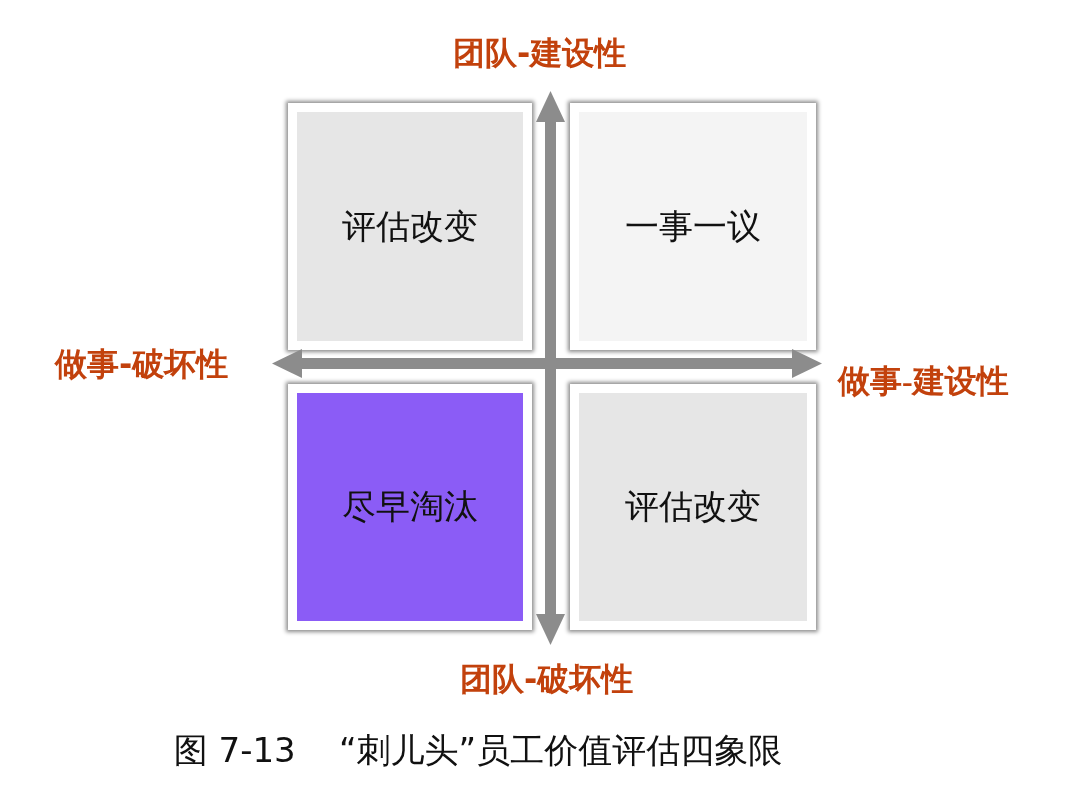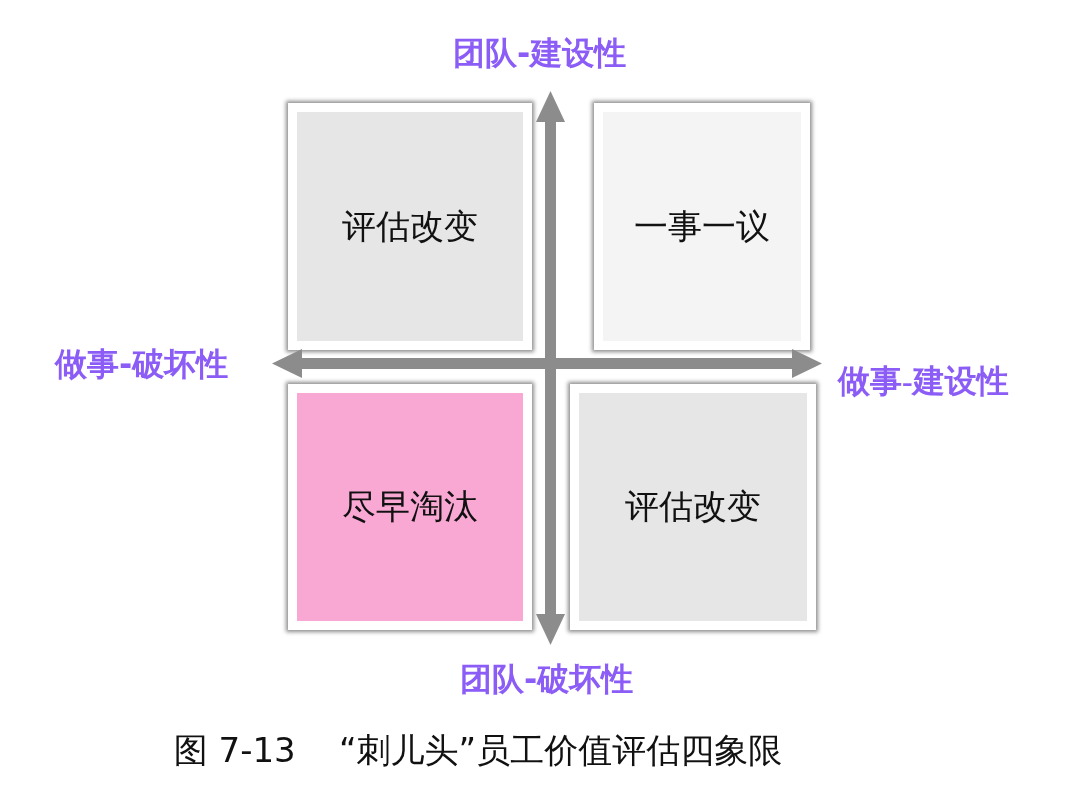--- a/index.html
+++ b/index.html
@@ -1,18 +1,18 @@
 <!DOCTYPE html>
 <html><head>
   <meta charset="utf-8">
   <style>
     html, body { margin: 0; padding: 0; background: #ffffff; }
     body { width: 1080px; height: 789px; position: relative; overflow: hidden;
            font-family: "DejaVu Sans", "Liberation Sans", sans-serif; }
-    .label { position: absolute; font-weight: bold; color: #8b5cf6; font-size: 32px;
+    .label { position: absolute; font-weight: bold; color: #c2410c; font-size: 32px;
              white-space: nowrap; letter-spacing: 0px; }
     .box { position: absolute; background: #ffffff;
            box-shadow: 0 0 4px 2px rgba(0,0,0,0.45);
            box-sizing: border-box; }
     .box .fill { position: absolute; left: 9px; top: 9px; right: 9px; bottom: 9px;
                  display: flex; align-items: center; justify-content: center; }
     .box .text { font-size: 34px; font-weight: normal; color: #111; }
     .arrow { position: absolute; }
     .caption { position: absolute; left: 0; width: 956px; top: 728px; text-align: center;
                font-size: 34px; color: #111; white-space: pre; }
@@ -23,27 +23,27 @@
 <div class="label" style="left:453px; top:32px;">团队-建设性</div>
 <div class="label" style="left:460px; top:658px; font-size:32px;">团队-破坏性</div>
 <div class="label" style="left:55px; top:343px;">做事-破坏性</div>
 <div class="label" style="left:838px; top:360px;font-family:Liberation Serif, serif;">做事-建设性</div>
 
 <div class="box" style="left:288px; top:103px; width:244px; height:247px;">
   <div class="fill" style="background:#e6e6e6;">
     <span class="text">评估改变</span>
   </div>
 </div>
-<div class="box" style="left:594px; top:103px; width:216px; height:247px;">
+<div class="box" style="left:570px; top:103px; width:246px; height:247px;">
   <div class="fill" style="background:#f4f4f4;">
     <span class="text">一事一议</span>
   </div>
 </div>
 <div class="box" style="left:288px; top:384px; width:244px; height:246px;">
-  <div class="fill" style="background:#f9a8d4;">
+  <div class="fill" style="background:#8b5cf6;">
     <span class="text">尽早淘汰</span>
   </div>
 </div>
 <div class="box" style="left:570px; top:384px; width:246px; height:246px;">
   <div class="fill" style="background:#e6e6e6;">
     <span class="text">评估改变</span>
   </div>
 </div>
 
 <svg class="arrow" style="left:0; top:0;" width="1080" height="789" viewBox="0 0 1080 789">

